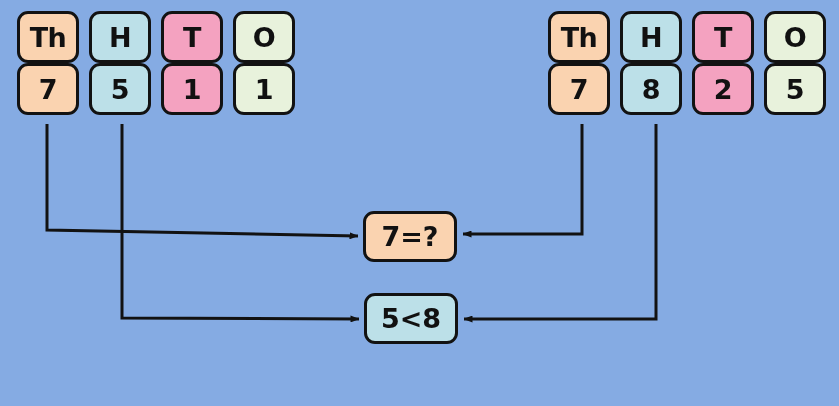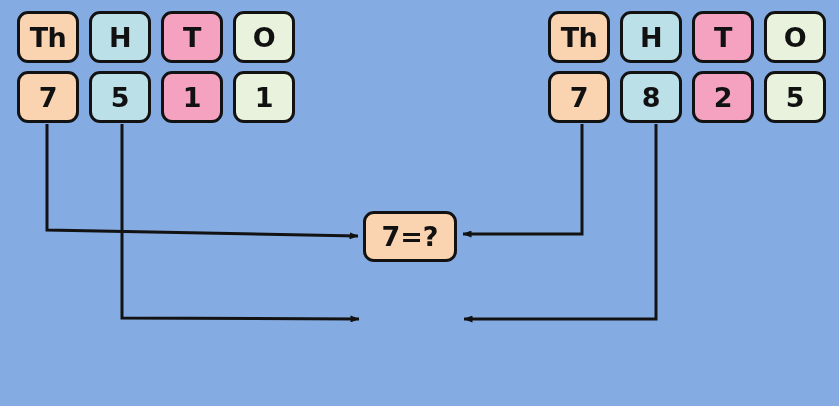--- a/index.html
+++ b/index.html
@@ -30,21 +30,21 @@
     height: 406px;
     pointer-events: none;
     z-index: 1;
   }
 
   
   .pv-group {
     position: absolute;
     display: flex;
     flex-direction: column;
-    gap: 8px;
+    gap: 0;
     z-index: 2;
   }
   .pv-row {
     display: flex;
     flex-direction: row;
     gap: 10px;
   }
   .pv-card {
     width: 62px;
     height: 52px;
@@ -131,14 +131,15 @@
     <div class="pv-row">
       <div class="pv-card c-peach">7</div>
       <div class="pv-card c-blue">8</div>
       <div class="pv-card c-pink">2</div>
       <div class="pv-card c-green">5</div>
     </div>
   </div>
 
   <div class="cmp-box" id="cmp-thousands">7=?</div>
 
+  <div class="cmp-box" id="cmp-hundreds">5&lt;8</div>
 
 </div>
 
 </body></html>

